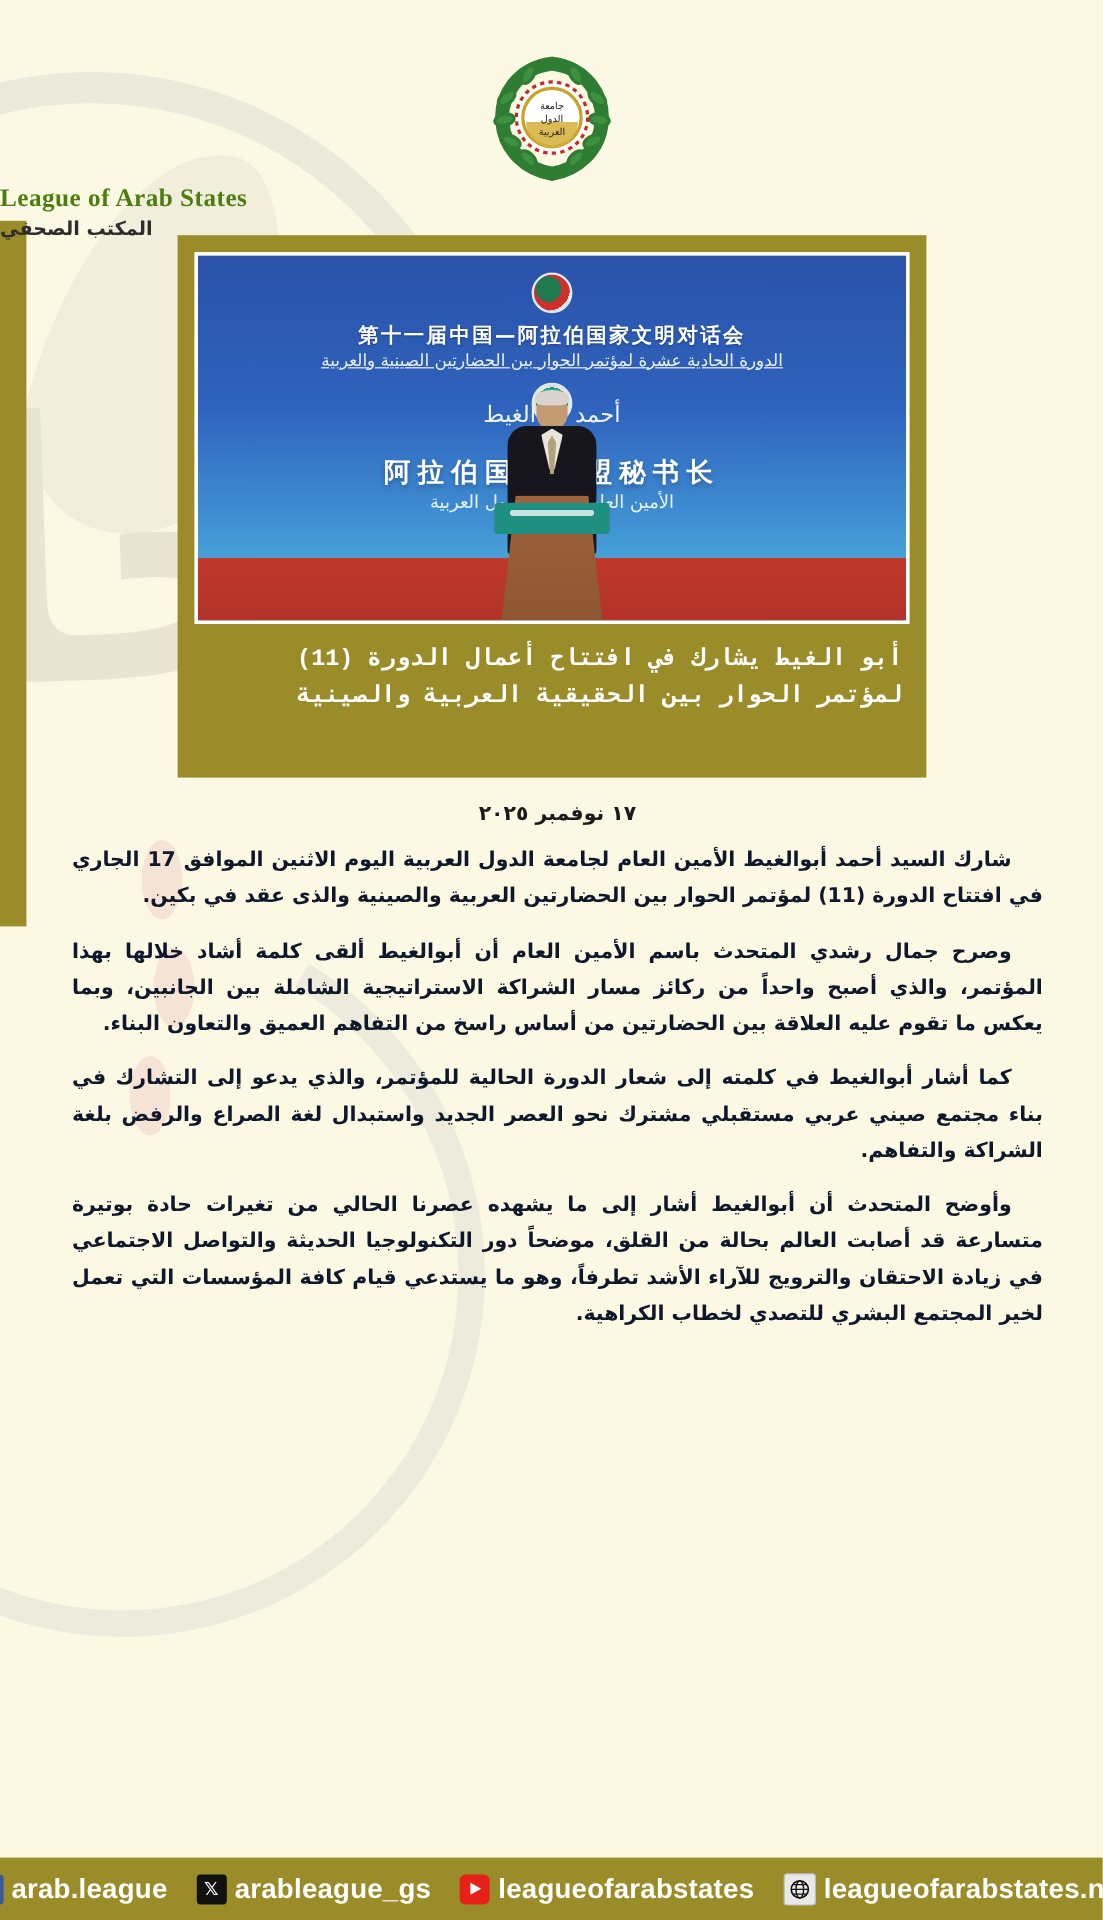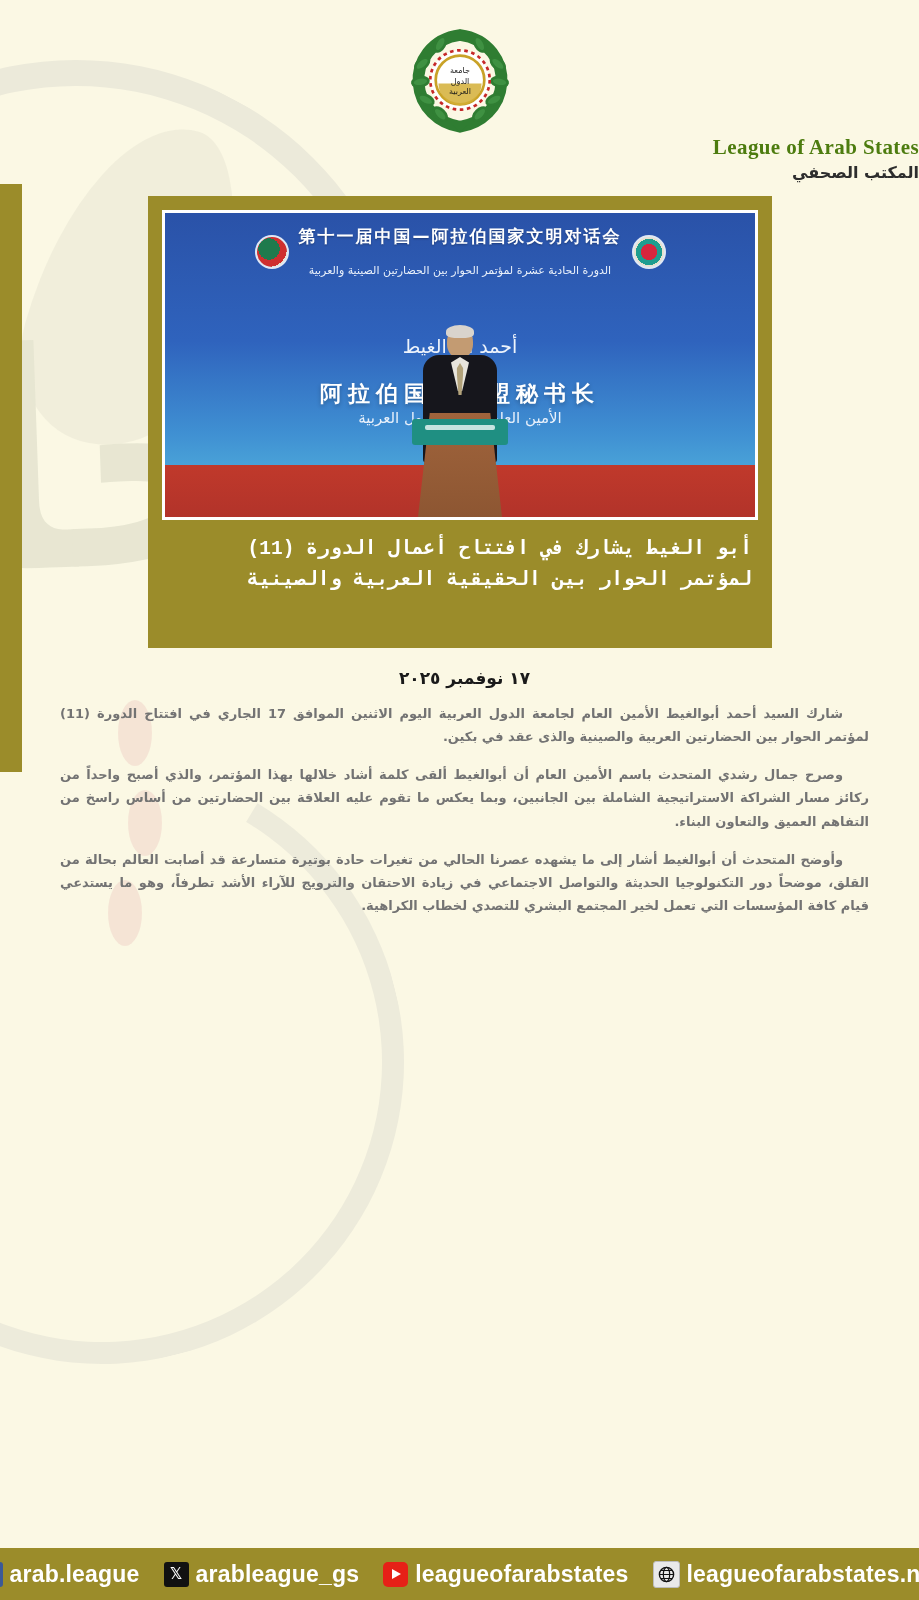--- a/index.html
+++ b/index.html
@@ -45,21 +45,21 @@
     background:#f3ded0;opacity:.75;
   }
 
   
   .side-strip{
     position:absolute;left:0;top:184px;width:22px;height:588px;
     background:#9b8c2a;
   }
 
   
-  .header{position:relative;padding-top:26px;text-align:right;z-index:5;}
+  .header{position:relative;padding-top:44px;text-align:left;z-index:5;}
   .emblem{width:108px;height:108px;margin:0 auto;position:relative;}
   .org-name-ar{
     font-family:"DejaVu Sans", sans-serif;
     font-size:21px;font-weight:700;color:#2d2d2d;
     margin-top:6px;letter-spacing:1px;direction:rtl;
   }
   .org-name-en{
     font-family:"Liberation Serif", serif;
     font-size:21px;font-weight:700;color:#4d7c0f;
     margin-top:1px;letter-spacing:.4px;
@@ -80,39 +80,39 @@
     position:relative;width:596px;height:310px;
     background:linear-gradient(180deg,#2a52a8 0%,#2f63bd 42%,#3f8fd2 72%,#4aa3d8 84%,#4aa3d8 84%);
     border:3px solid #ffffff;box-sizing:border-box;overflow:hidden;
   }
   .photo .floor{
     position:absolute;left:0;right:0;bottom:0;height:52px;
     background:linear-gradient(180deg,#c0392b 0%,#b2332a 100%);
   }
   .banner-row{
     position:absolute;top:14px;left:0;right:0;
-    display:flex;align-items:center;justify-content:center;gap:10px;
+    display:flex;align-items:center;justify-content:center;gap:10px;flex-direction:column;
   }
   .b-logo{
     width:30px;height:30px;border-radius:50%;
     border:2px solid #dfe8f5;flex:none;
     background:radial-gradient(circle at 40% 40%,#1f7a4d 0 42%,#cf2f2f 42% 70%,#e8e2cf 70%);
   }
   .b-logo.r{
     background:radial-gradient(circle at 50% 50%,#d7263d 0 38%,#1f9d8f 38% 62%,#e8e2cf 62%);
   }
   .b-txt{text-align:center;line-height:1.15;}
   .b-cn{
     font-family:"DejaVu Sans", sans-serif;
     color:#fff;font-size:17px;font-weight:700;letter-spacing:2px;
     text-shadow:0 1px 2px rgba(0,0,0,.3);
   }
   .b-ar{
     font-family:"DejaVu Sans", sans-serif;
-    color:#eaf1fb;font-size:11px;direction:rtl;margin-top:18px;
+    color:#eaf1fb;font-size:14px;direction:rtl;margin-top:2px;text-decoration:underline;
   }
   .name-cn{
     position:absolute;top:78px;left:0;right:0;text-align:center;
     font-family:"DejaVu Sans", sans-serif;
     color:#fff;font-size:36px;font-weight:700;letter-spacing:4px;
     text-shadow:0 2px 5px rgba(0,0,0,.28);
   }
   .name-ar{
     position:absolute;top:122px;left:0;right:0;text-align:center;
     font-family:"DejaVu Sans", sans-serif;
@@ -154,21 +154,21 @@
   }
   .date{
     text-align:center;
     font-family:"DejaVu Sans", sans-serif;
     font-size:17px;font-weight:700;color:#1a1a1a;
     margin:0 0 14px 0;
   }
   .para{
     text-align:justify;text-align-last:right;
     font-family:"DejaVu Sans", sans-serif;
-    font-size:13px;font-weight:700;color:#737373;
+    font-size:17px;font-weight:700;color:#0f172a;
     line-height:1.78;margin:0 0 15px 0;
     text-indent:26px;
   }
 
   
   .footer{
     position:absolute;left:0;right:0;bottom:0;height:52px;
     background:#9b8c2a;display:flex;align-items:center;
     justify-content:center;gap:24px;z-index:8;
   }
@@ -269,20 +269,21 @@
     <div class="caption">
       <div>أبو الغيط يشارك في افتتاح أعمال الدورة (11)</div>
       <div>لمؤتمر الحوار بين الحقيقية العربية والصينية</div>
     </div>
   </div>
 
   <div class="content">
     <div class="date">١٧ نوفمبر ٢٠٢٥</div>
     <p class="para">شارك السيد أحمد أبوالغيط الأمين العام لجامعة الدول العربية اليوم الاثنين الموافق 17 الجاري في افتتاح الدورة (11) لمؤتمر الحوار بين الحضارتين العربية والصينية والذى عقد في بكين.</p>
     <p class="para">وصرح جمال رشدي المتحدث باسم الأمين العام أن أبوالغيط ألقى كلمة أشاد خلالها بهذا المؤتمر، والذي أصبح واحداً من ركائز مسار الشراكة الاستراتيجية الشاملة بين الجانبين، وبما يعكس ما تقوم عليه العلاقة بين الحضارتين من أساس راسخ من التفاهم العميق والتعاون البناء.</p>
+    <p class="para">كما أشار أبوالغيط في كلمته إلى شعار الدورة الحالية للمؤتمر، والذي يدعو إلى التشارك في بناء مجتمع صيني عربي مستقبلي مشترك نحو العصر الجديد واستبدال لغة الصراع والرفض بلغة الشراكة والتفاهم.</p>
     <p class="para">وأوضح المتحدث أن أبوالغيط أشار إلى ما يشهده عصرنا الحالي من تغيرات حادة بوتيرة متسارعة قد أصابت العالم بحالة من القلق، موضحاً دور التكنولوجيا الحديثة والتواصل الاجتماعي في زيادة الاحتقان والترويج للآراء الأشد تطرفاً، وهو ما يستدعي قيام كافة المؤسسات التي تعمل لخير المجتمع البشري للتصدي لخطاب الكراهية.</p>
   </div>
 
   <div class="footer">
     <div class="f-item">
       <span class="ic ic-fb">f</span>
       <span class="f-label">arab.league</span>
     </div>
     <div class="f-item">
       <span class="ic ic-x">𝕏</span>

